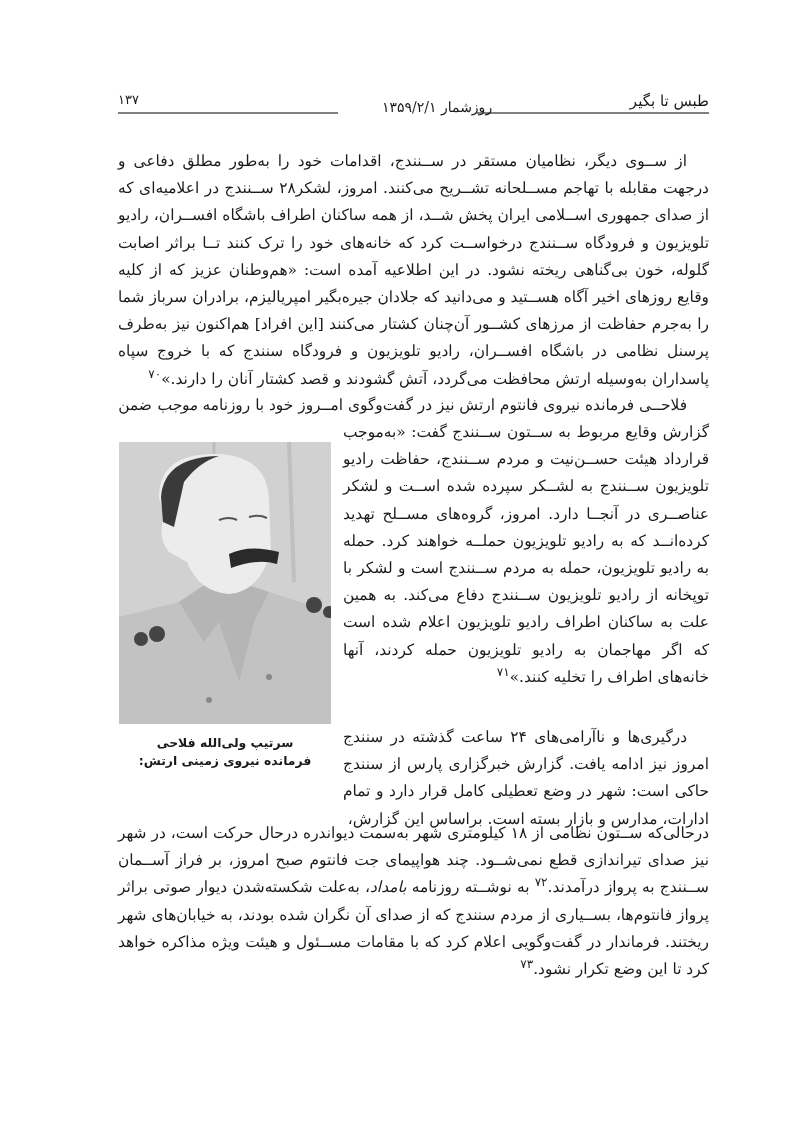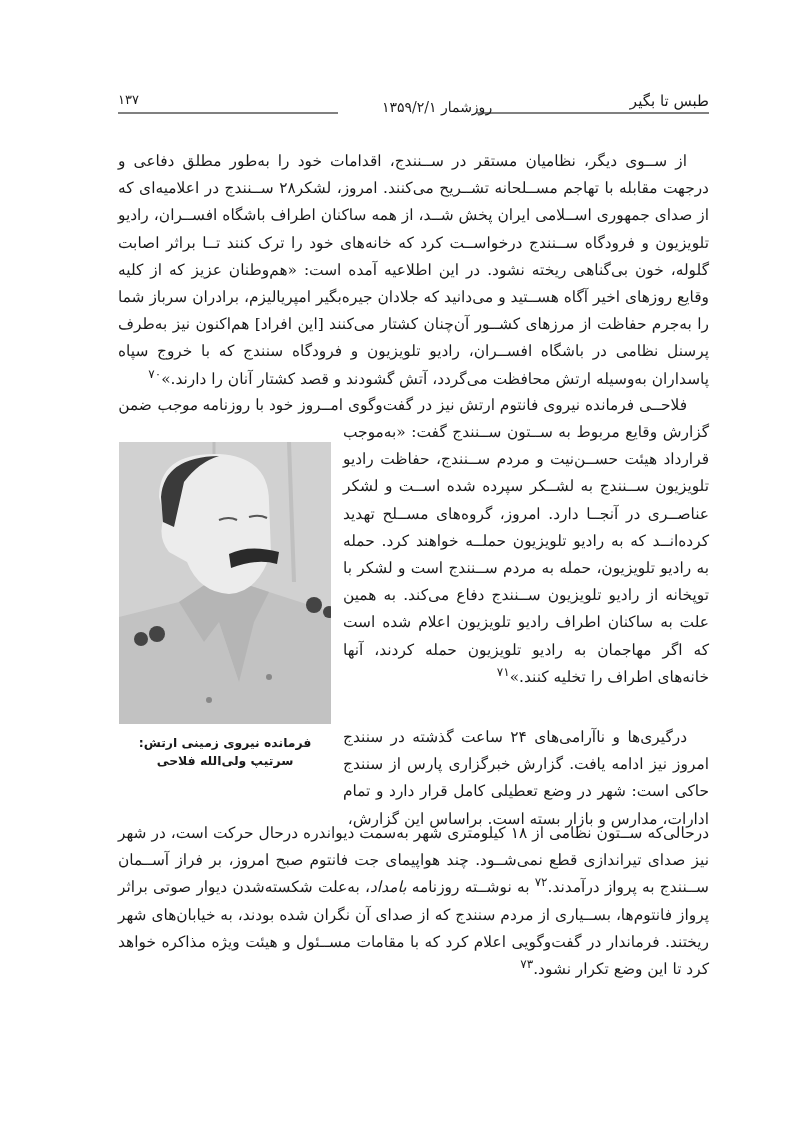--- a/index.html
+++ b/index.html
@@ -56,19 +56,19 @@
     <circle cx="22" cy="197" r="7" fill="#444"></circle>
     <circle cx="38" cy="192" r="8" fill="#444"></circle>
     <circle cx="195" cy="163" r="8" fill="#444"></circle>
     <circle cx="210" cy="170" r="6" fill="#444"></circle>
     <circle cx="90" cy="258" r="3" fill="#888"></circle>
     <circle cx="150" cy="235" r="3" fill="#888"></circle>
   </svg>
 </div>
 
 <div class="caption">
+  <div>سرتیپ ولی‌الله فلاحی</div>
   <div>فرمانده نیروی زمینی ارتش:</div>
-  <div>سرتیپ ولی‌الله فلاحی</div>
 </div>
 
 <div class="text p3"><span>درگیری‌ها و ناآرامی‌های ۲۴ ساعت گذشته در سنندج امروز نیز ادامه یافت. گزارش خبرگزاری پارس از سنندج حاکی است: شهر در وضع تعطیلی کامل قرار دارد و تمام ادارات، مدارس و بازار بسته است. براساس این گزارش،</span></div>
 
 <div class="text p3b"><span>درحالی‌که ســتون نظامی از ۱۸ کیلومتری شهر به‌سمت دیواندره درحال حرکت است، در شهر نیز صدای تیراندازی قطع نمی‌شــود. چند هواپیمای جت فانتوم صبح امروز، بر فراز آســمان ســنندج به پرواز درآمدند.</span><sup>۷۲</sup><span> به نوشــته روزنامه </span><em>بامداد</em><span>، به‌علت شکسته‌شدن دیوار صوتی براثر پرواز فانتوم‌ها، بســیاری از مردم سنندج که از صدای آن نگران شده بودند، به خیابان‌های شهر ریختند. فرماندار در گفت‌وگویی اعلام کرد که با مقامات مســئول و هیئت ویژه مذاکره خواهد کرد تا این وضع تکرار نشود.</span><sup>۷۳</sup></div>
 
 </body></html>

